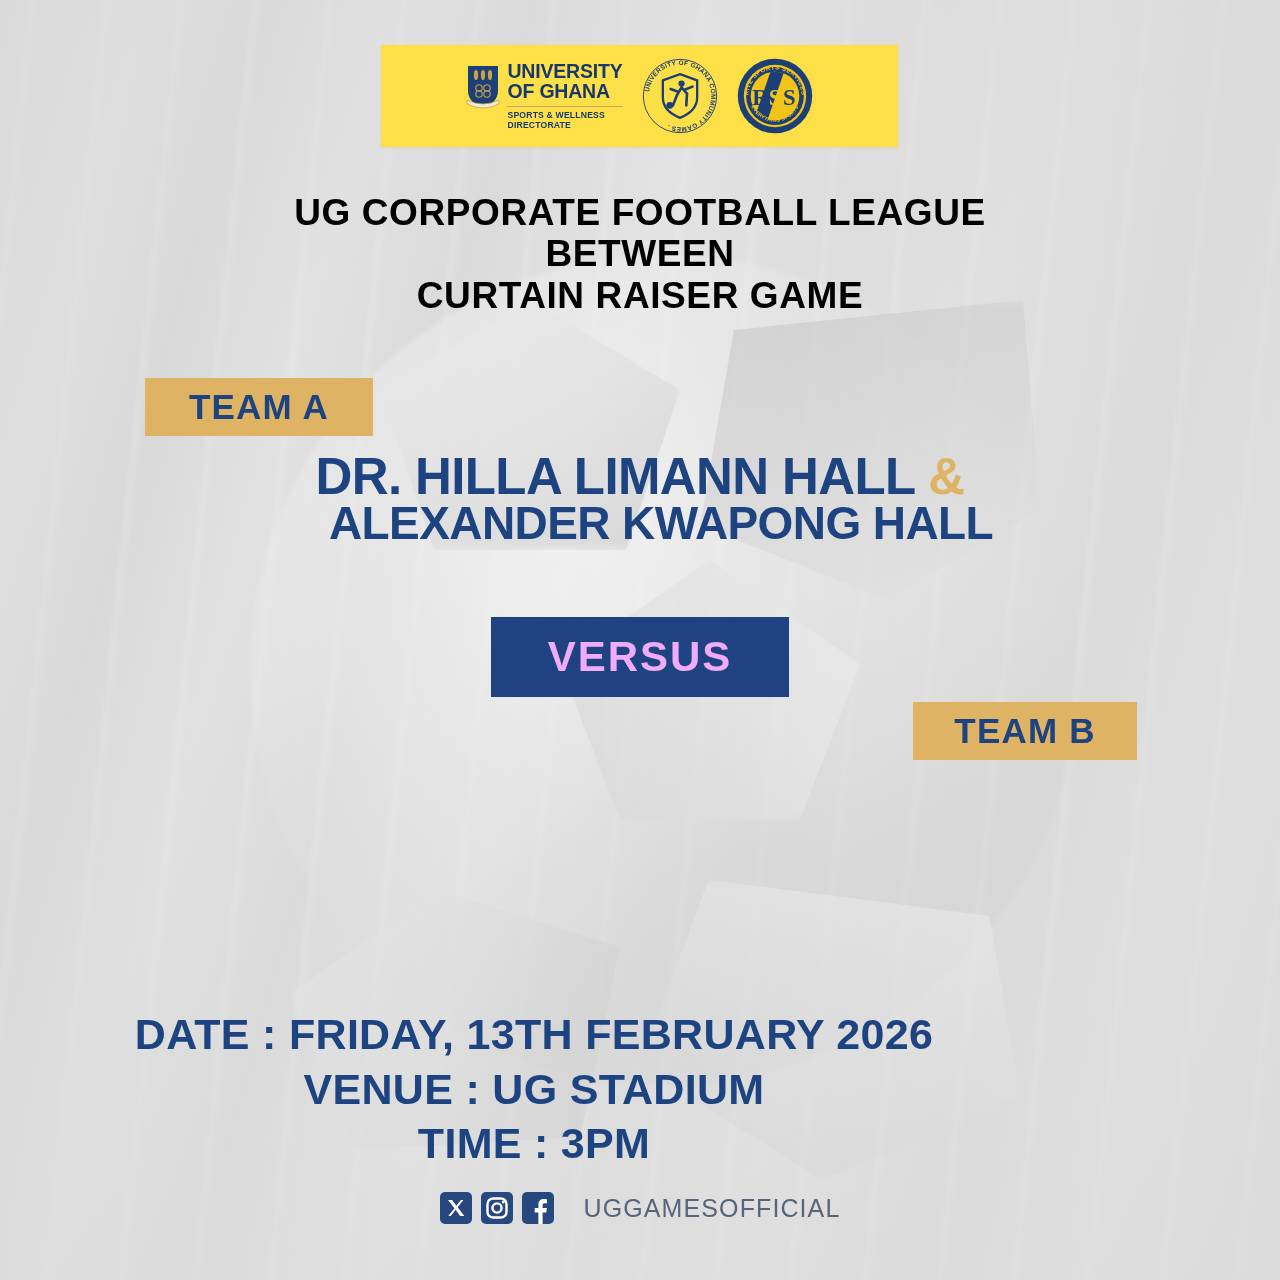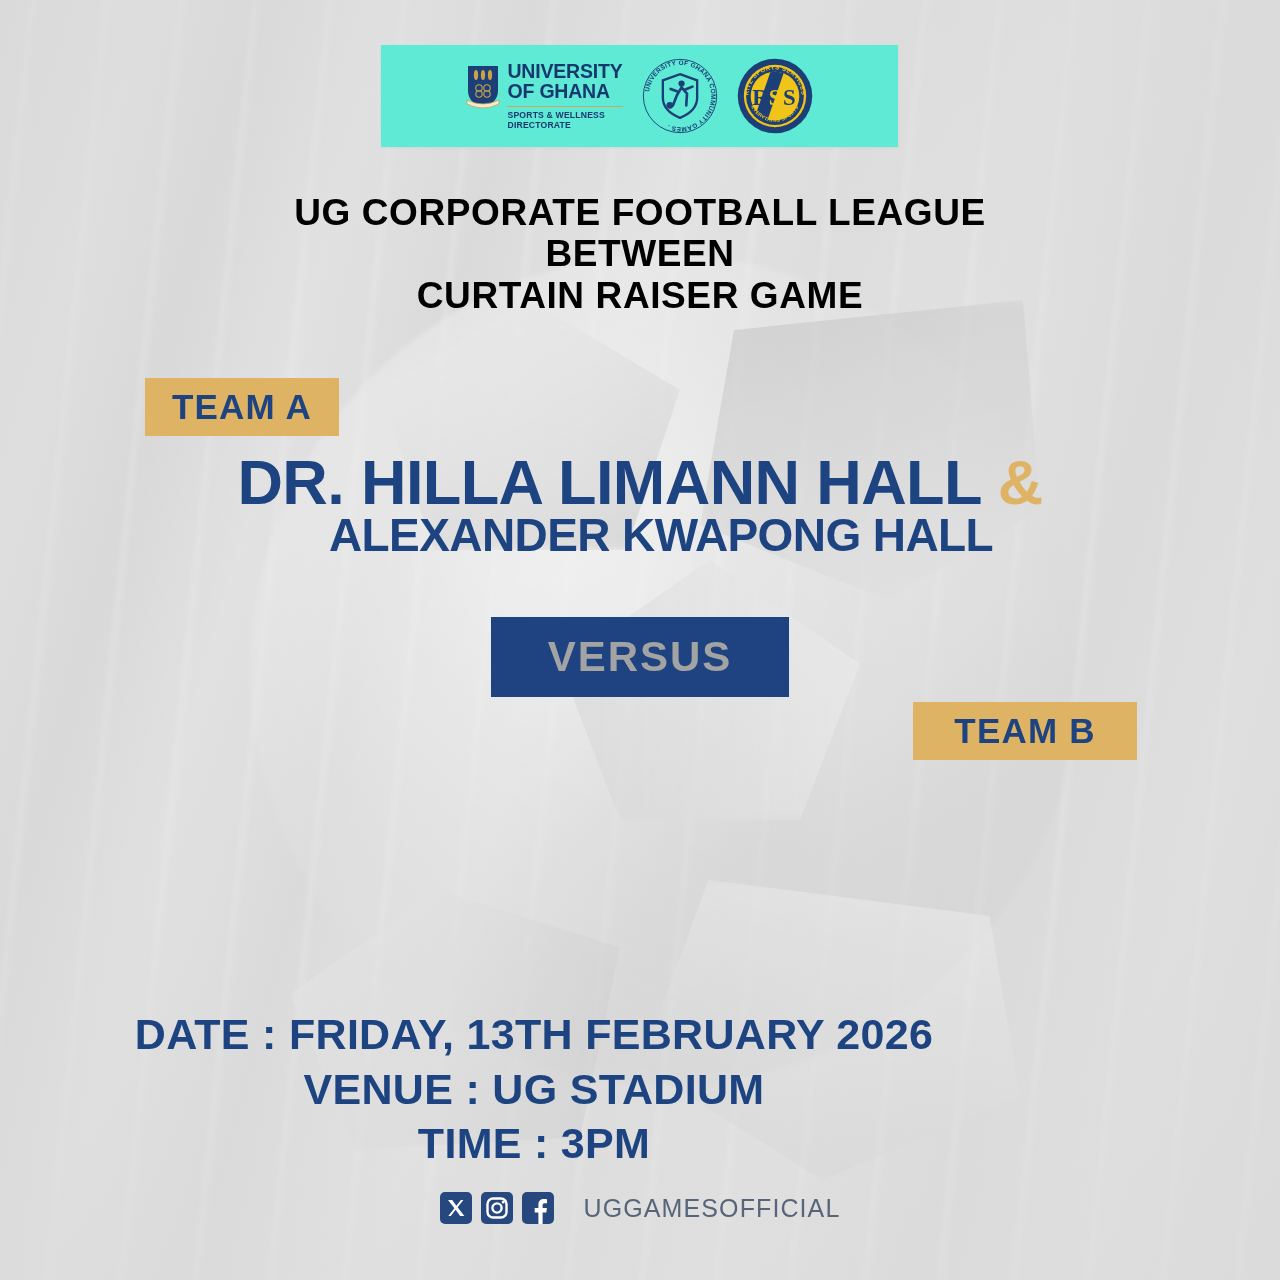--- a/index.html
+++ b/index.html
@@ -84,21 +84,21 @@
     background: radial-gradient(ellipse at 50% 48%, rgba(222,222,222,0.30) 0%, rgba(220,220,220,0.62) 58%, rgba(219,219,219,0.88) 100%);
   }
 
   
   .logo-banner {
     position: absolute;
     left: 381px;
     top: 45px;
     width: 517px;
     height: 102px;
-    background: #5eead4;
+    background: #fde047;
     display: flex;
     align-items: center;
     justify-content: center;
     gap: 18px;
     box-shadow: 0 1px 3px rgba(0,0,0,.05);
   }
   .ug-lockup {
     display: flex;
     align-items: flex-start;
     gap: 7px;
@@ -154,48 +154,48 @@
     position: absolute;
     background: #dfb364;
     color: #1d4480;
     font-weight: bold;
     font-size: 35px;
     letter-spacing: 1.2px;
     display: flex;
     align-items: center;
     justify-content: center;
   }
-  .badge-a { left: 145px; top: 378px; width: 194px; height: 58px; }
+  .badge-a { left: 145px; top: 378px; width: 228px; height: 58px; }
   .badge-b { left: 913px; top: 702px; width: 224px; height: 58px; }
 
   .team-name {
     position: absolute;
     width: 1280px;
     left: 0;
     text-align: center;
     color: #1d4480;
     font-weight: bold;
     line-height: 0.97;
     letter-spacing: -0.6px;
     white-space: nowrap;
   }
   .team-a { top: 452px; }
   .team-b { top: 781px; }
-  .team-line1 { font-size: 63px; }
+  .team-line1 { font-size: 51px; }
   .team-line2 { font-size: 46px; margin-left: 42px; }
   .amp { color: #dfb364; }
 
   .versus {
     position: absolute;
     left: 491px;
     top: 617px;
     width: 298px;
     height: 80px;
     background: #1e4380;
-    color: #a3a3a3;
+    color: #f0abfc;
     font-size: 42px;
     font-weight: bold;
     letter-spacing: 2px;
     display: flex;
     align-items: center;
     justify-content: center;
   }
 
   
   .details {

